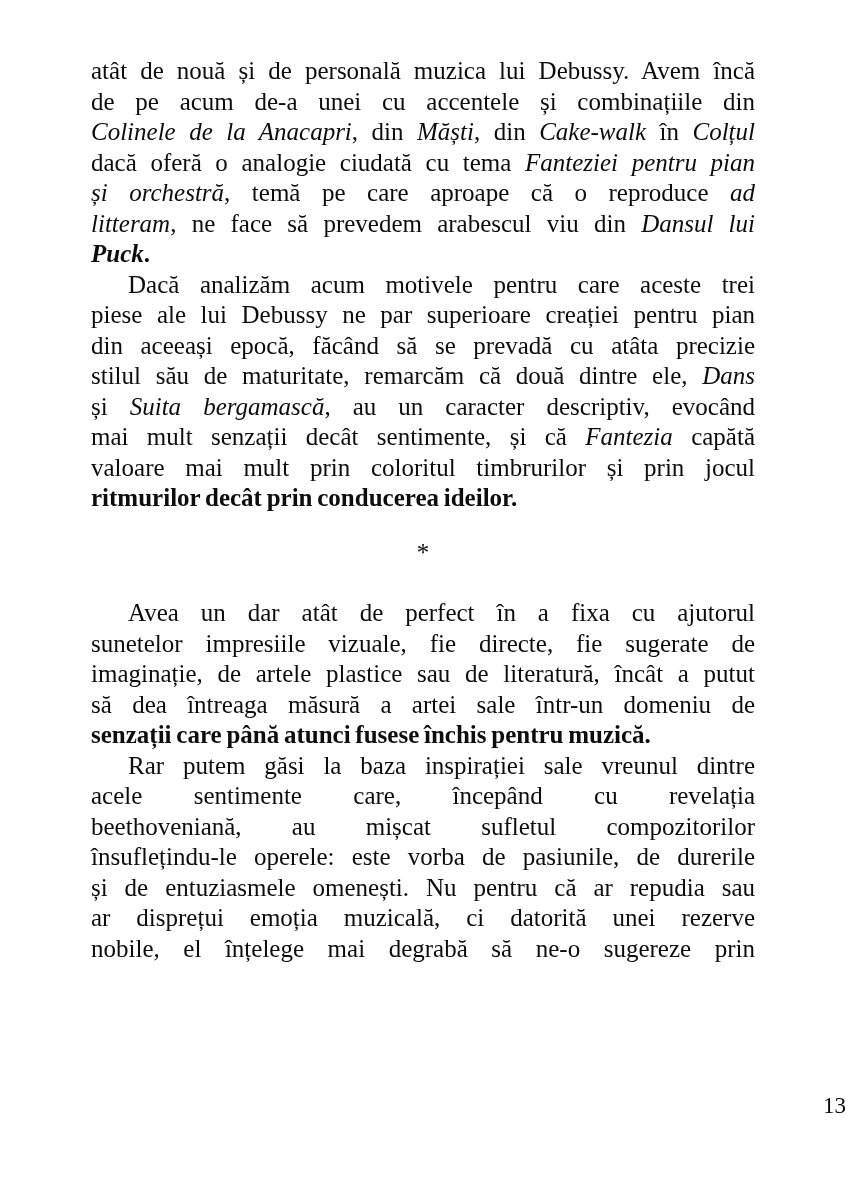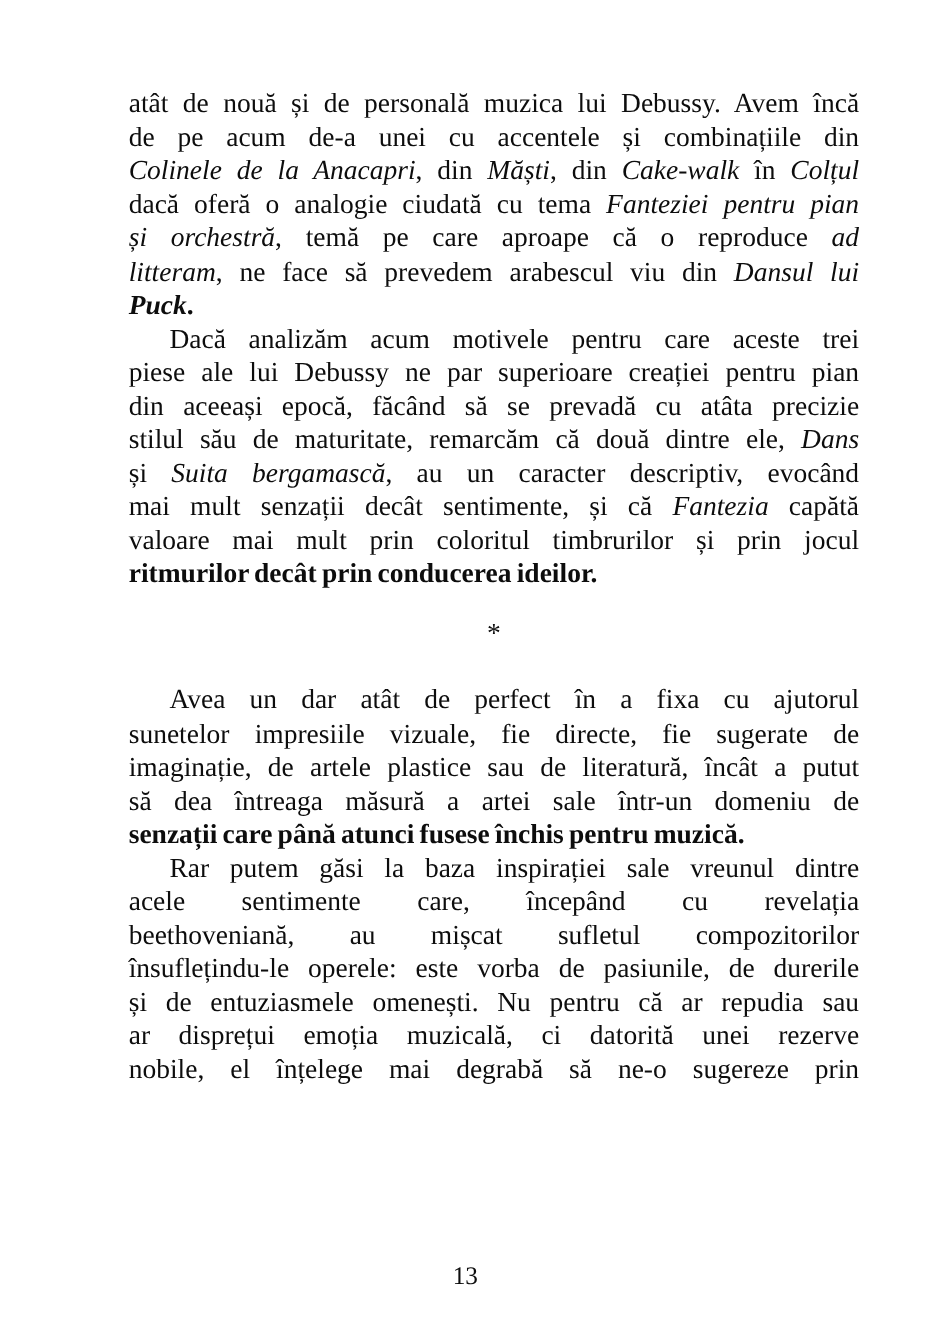--- a/index.html
+++ b/index.html
@@ -14,25 +14,24 @@
     background: #ffffff;
     overflow: hidden;
     font-family: "Liberation Serif", "DejaVu Serif", serif;
     color: #0d0d0d;
   }
   .text-block {
     position: absolute;
     left: 91px;
     top: 0;
     width: 664px;
-    padding-top: 80px;
+    padding-top: 56px;
     font-size: 25px;
     line-height: 30.5px;
     word-spacing: -1.5px;
-    margin-left: 26px;
   }
   .para { margin: 0; }
   .line {
     text-align: justify;
     text-align-last: justify;
   }
   .line.para-end {
     text-align-last: left;
     font-weight: bold;
   }
@@ -41,24 +40,24 @@
   }
   .separator-row {
     text-align: center;
     text-align-last: center;
     margin: 24px 0 30px 0;
     font-size: 25px;
     line-height: 30.5px;
   }
   .footer {
     position: absolute;
-    top: 1146px;
+    top: 1092px;
     left: 0;
     width: 846px;
-    text-align: center;
+    text-align: right;
     font-size: 23px;
     line-height: 28px;
   }
   i { font-style: italic; }
 </style>
 </head>
 <body>
 
 <div class="page" style="background: rgb(255, 255, 255); color: rgb(13, 13, 13);">
   <div class="text-block" id="text-block">

